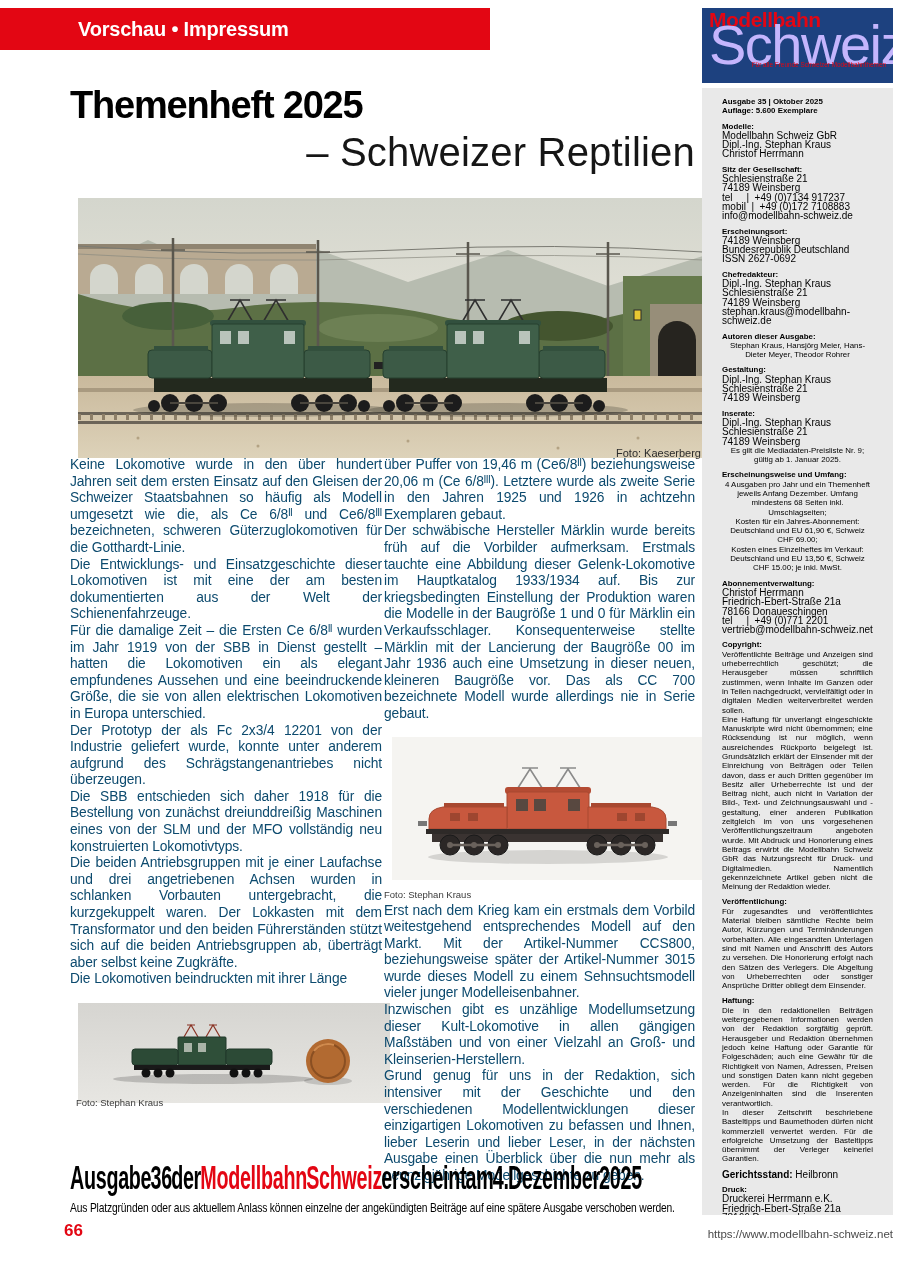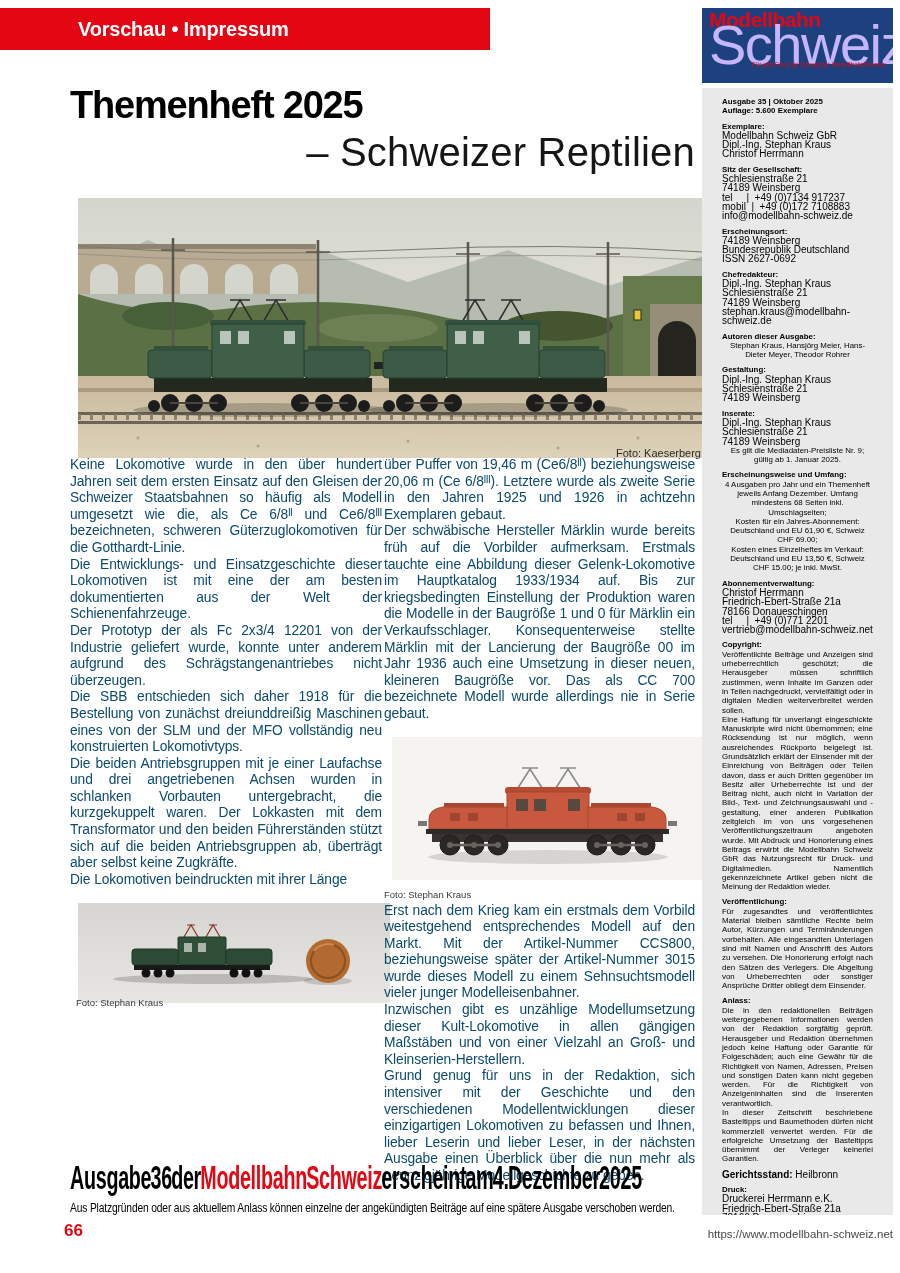--- a/index.html
+++ b/index.html
@@ -186,20 +186,21 @@
         <circle cx="480" cy="250" r="1.5" fill="#b3a283"></circle>
       <circle cx="560" cy="240" r="1.5" fill="#b3a283"></circle>
     </svg>
     <figcaption class="cap-overlay">Foto: Kaeserberg</figcaption>
   </figure>
 
   <div class="col col-left">
     <div id="col-left-paras">
         <p class="body">Keine Lokomotive wurde in den über hundert Jahren seit dem ersten Einsatz auf den Gleisen der Schweizer Staatsbahnen so häufig als Modell umgesetzt wie die, als Ce 6/8ᴵᴵ und Ce6/8ᴵᴵᴵ bezeichneten, schweren Güterzuglokomotiven für die Gotthardt-Linie.</p>
         <p class="body">Die Entwicklungs- und Einsatzgeschichte dieser Lokomotiven ist mit eine der am besten dokumentierten aus der Welt der Schienenfahrzeuge.</p>
+        <p class="body">Für die damalige Zeit – die Ersten Ce 6/8ᴵᴵ wurden im Jahr 1919 von der SBB in Dienst gestellt – hatten die Lokomotiven ein als elegant empfundenes Aussehen und eine beeindruckende Größe, die sie von allen elektrischen Lokomotiven in Europa unterschied.</p>
         <p class="body">Der Prototyp der als Fc 2x3/4 12201 von der Industrie geliefert wurde, konnte unter anderem aufgrund des Schrägstangenantriebes nicht überzeugen.</p>
         <p class="body">Die SBB entschieden sich daher 1918 für die Bestellung von zunächst dreiunddreißig Maschinen eines von der SLM und der MFO vollständig neu konstruierten Lokomotivtyps.</p>
         <p class="body">Die beiden Antriebsgruppen mit je einer Laufachse und drei angetriebenen Achsen wurden in schlanken Vorbauten untergebracht, die kurzgekuppelt waren. Der Lokkasten mit dem Transformator und den beiden Führerständen stützt sich auf die beiden Antriebsgruppen ab, überträgt aber selbst keine Zugkräfte.</p>
         <p class="body">Die Lokomotiven beindruckten mit ihrer Länge</p>
       </div>
     <figure class="fig-small">
       <svg width="312" height="100" viewBox="0 0 312 100">
         <defs>
           <linearGradient id="tbl" x1="0" y1="0" x2="0" y2="1">
             <stop offset="0" stop-color="#d6d5d1"></stop>
@@ -287,21 +288,21 @@
       </div>
   </div>
 
   <aside class="sidebar">
     <div id="sidebar-blocks">
         <div class="sb-block">
           <div class="sb-head">Ausgabe 35 | Oktober 2025</div>
           <div class="sb-head">Auflage: 5.600 Exemplare</div>
         </div>
         <div class="sb-block">
-          <div class="sb-head">Exemplare:</div>
+          <div class="sb-head">Modelle:</div>
           <div class="sb-line">Modellbahn Schweiz GbR</div>
           <div class="sb-line">Dipl.-Ing. Stephan Kraus</div>
           <div class="sb-line">Christof Herrmann</div>
         </div>
         <div class="sb-block">
           <div class="sb-head">Sitz der Gesellschaft:</div>
           <div class="sb-line">Schlesienstraße 21</div>
           <div class="sb-line">74189 Weinsberg</div>
           <div class="sb-line">tel&nbsp;&nbsp;&nbsp;&nbsp;&nbsp;|&nbsp;&nbsp;+49 (0)7134 917237</div>
           <div class="sb-line">mobil&nbsp;&nbsp;|&nbsp;&nbsp;+49 (0)172 7108883</div>
@@ -354,21 +355,21 @@
         <div class="sb-block">
           <div class="sb-head">Copyright:</div>
           <p class="sb-para">Veröffentlichte Beiträge und Anzeigen sind urheberrechtlich geschützt; die Herausgeber müssen schriftlich zustimmen, wenn Inhalte im Ganzen oder in Teilen nachgedruckt, vervielfältigt oder in digitalen Medien weiterverbreitet werden sollen.</p>
           <p class="sb-para">Eine Haftung für unverlangt eingeschickte Manuskripte wird nicht übernommen; eine Rücksendung ist nur möglich, wenn ausreichendes Rückporto beigelegt ist. Grundsätzlich erklärt der Einsender mit der Einreichung von Beiträgen oder Teilen davon, dass er auch Dritten gegenüber im Besitz aller Urheberrechte ist und der Beitrag nicht, auch nicht in Variation der Bild-, Text- und Zeichnungsauswahl und -gestaltung, einer anderen Publikation zeitgleich im von uns vorgesehenen Veröffentlichungszeitraum angeboten wurde. Mit Abdruck und Honorierung eines Beitrags erwirbt die Modellbahn Schweiz GbR das Nutzungsrecht für Druck- und Digitalmedien. Namentlich gekennzeichnete Artikel geben nicht die Meinung der Redaktion wieder.</p>
         </div>
         <div class="sb-block">
           <div class="sb-head">Veröffentlichung:</div>
           <p class="sb-para">Für zugesandtes und veröffentlichtes Material bleiben sämtliche Rechte beim Autor, Kürzungen und Terminänderungen vorbehalten. Alle eingesandten Unterlagen sind mit Namen und Anschrift des Autors zu versehen. Die Honorierung erfolgt nach den Sätzen des Verlegers. Die Abgeltung von Urheberrechten oder sonstiger Ansprüche Dritter obliegt dem Einsender.</p>
         </div>
         <div class="sb-block">
-          <div class="sb-head">Anlass:</div>
+          <div class="sb-head">Haftung:</div>
           <p class="sb-para">Die in den redaktionellen Beiträgen weitergegebenen Informationen werden von der Redaktion sorgfältig geprüft. Herausgeber und Redaktion übernehmen jedoch keine Haftung oder Garantie für Folgeschäden; auch eine Gewähr für die Richtigkeit von Namen, Adressen, Preisen und sonstigen Daten kann nicht gegeben werden. Für die Richtigkeit von Anzeigeninhalten sind die Inserenten verantwortlich.</p>
           <p class="sb-para">In dieser Zeitschrift beschriebene Basteltipps und Baumethoden dürfen nicht kommerziell verwertet werden. Für die erfolgreiche Umsetzung der Basteltipps übernimmt der Verleger keinerlei Garantien.</p>
         </div>
         <div class="sb-block">
           <p class="sb-line"><b>Gerichtsstand:</b> Heilbronn</p>
         </div>
         <div class="sb-block">
           <div class="sb-head">Druck:</div>
           <div class="sb-line">Druckerei Herrmann e.K.</div>
           <div class="sb-line">Friedrich-Ebert-Straße 21a</div>

